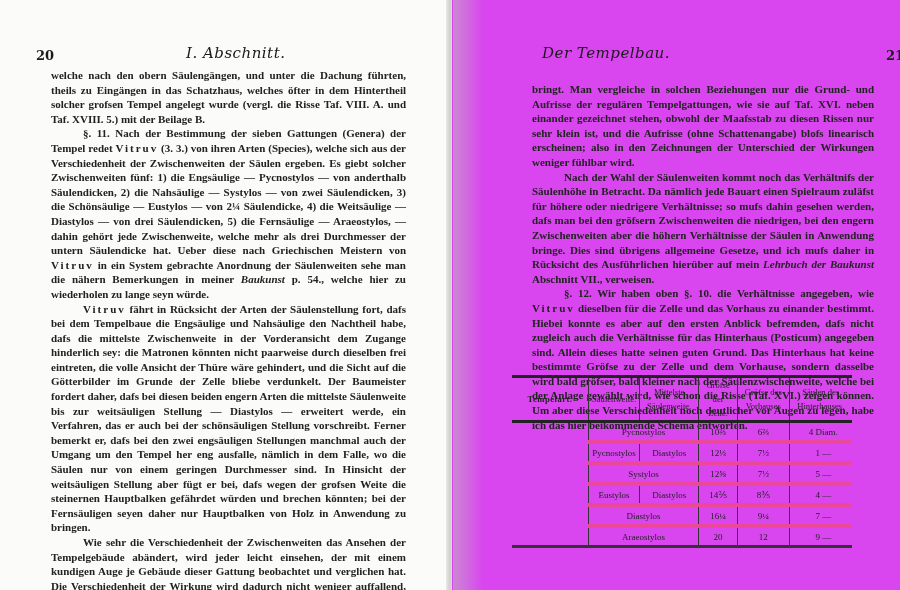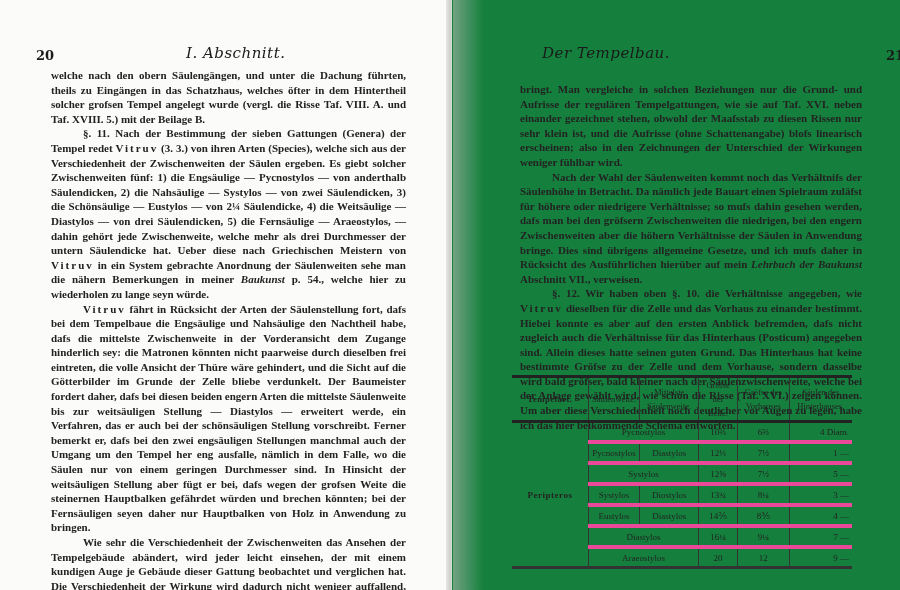--- a/index.html
+++ b/index.html
@@ -1,20 +1,20 @@
 <!DOCTYPE html>
 <html><head>
 <meta charset="utf-8">
 <style>
   html,body{margin:0;padding:0;}
   body{width:900px;height:590px;background:#fafaf8;position:relative;overflow:hidden;
        font-family:"DejaVu Serif","Liberation Serif",serif;color:#1a1a1a;}
   .page{position:absolute;top:0;height:590px;}
   #left-page{left:0;width:448px;background:#fbfbf9;}
-  #right-page{left:452px;width:448px;background:#15803d;}
+  #right-page{left:452px;width:448px;background:#d946ef;}
   .gutter{position:absolute;left:446px;top:0;width:8px;height:590px;
           background:linear-gradient(to right,#e8e8e5,#cfcfcb,#e9e9e6);}
   .gutter-shadow{position:absolute;left:453px;top:0;width:30px;height:590px;
           background:linear-gradient(to right,rgba(190,190,186,0.55),rgba(250,250,248,0));}
   .runhead{position:absolute;top:46px;font-size:15px;}
   .pn{font-size:13px;font-weight:bold;}
   .rt{font-style:italic;letter-spacing:0.5px;}
   .text{position:absolute;font-size:11px;line-height:14.6px;text-align:justify;
         font-family:"Liberation Serif","DejaVu Serif",serif;font-weight:bold;color:#222;}
   .text p{margin:0;text-align:justify;}
@@ -24,42 +24,42 @@
   
   #schema-table{position:absolute;left:512px;top:375px;width:340px;border-collapse:collapse;
         font-family:"Liberation Serif","DejaVu Serif",serif;font-size:9px;color:#222;}
   #schema-table td,#schema-table th{padding:0 3px;text-align:center;font-weight:normal;
         border-left:1px solid #333;border-bottom:4px solid #ec4899;height:17px;}
   #schema-table tr.head th{height:42px;font-size:8.6px;line-height:14px;border-bottom:3px solid #222;}
   #schema-table thead tr{border-top:3px solid #222;}
   #schema-table th.first,#schema-table td.first{border-left:none;border-bottom:none;width:70px;font-weight:bold;letter-spacing:0.5px;}
   #schema-table td.first{font-weight:bold;}
   #schema-table tbody tr:last-child td{border-bottom:3px solid #333;}
-  #schema-table td.last{text-align:right;padding-left:8px;}
+  #schema-table td.last{text-align:center;padding-left:8px;}
 </style>
 </head>
 <body>
 
 <div class="page" id="left-page">
   <div class="runhead" style="left:36px;"><span class="pn">20</span></div>
   <div class="runhead rt" style="left:186px;top:44px;">I. Abschnitt.</div>
   <div class="text" id="left-text" style="left:51px;top:68px;width:355px;">
       <p>welche nach den obern Säulengängen, und unter die Dachung führten, theils zu Eingängen in das Schatzhaus, welches öfter in dem Hintertheil solcher grofsen Tempel angelegt wurde (vergl. die Risse Taf. VIII. A. und Taf. XVIII. 5.) mit der Beilage B.</p>
       <p class="ind">§. 11. Nach der Bestimmung der sieben Gattungen (Genera) der Tempel redet <span class="spaced">Vitruv</span> (3. 3.) von ihren Arten (Species), welche sich aus der Verschiedenheit der Zwischenweiten der Säulen ergeben. Es giebt solcher Zwischenweiten fünf: 1) die Engsäulige — Pycnostylos — von anderthalb Säulendicken, 2) die Nahsäulige — Systylos — von zwei Säulendicken, 3) die Schönsäulige — Eustylos — von 2¼ Säulendicke, 4) die Weitsäulige — Diastylos — von drei Säulendicken, 5) die Fernsäulige — Araeostylos, — dahin gehört jede Zwischenweite, welche mehr als drei Durchmesser der untern Säulendicke hat. Ueber diese nach Griechischen Meistern von <span class="spaced">Vitruv</span> in ein System gebrachte Anordnung der Säulenweiten sehe man die nähern Bemerkungen in meiner <em>Baukunst</em> p. 54., welche hier zu wiederholen zu lange seyn würde.</p>
       <p class="ind"><span class="spaced">Vitruv</span> fährt in Rücksicht der Arten der Säulenstellung fort, dafs bei dem Tempelbaue die Engsäulige und Nahsäulige den Nachtheil habe, dafs die mittelste Zwischenweite in der Vorderansicht dem Zugange hinderlich sey: die Matronen könnten nicht paarweise durch dieselben frei eintreten, die volle Ansicht der Thüre wäre gehindert, und die Sicht auf die Götterbilder im Grunde der Zelle bliebe verdunkelt. Der Baumeister fordert daher, dafs bei diesen beiden engern Arten die mittelste Säulenweite bis zur weitsäuligen Stellung — Diastylos — erweitert werde, ein Verfahren, das er auch bei der schönsäuligen Stellung vorschreibt. Ferner bemerkt er, dafs bei den zwei engsäuligen Stellungen manchmal auch der Umgang um den Tempel her eng ausfalle, nämlich in dem Falle, wo die Säulen nur von einem geringen Durchmesser sind. In Hinsicht der weitsäuligen Stellung aber fügt er bei, dafs wegen der grofsen Weite die steinernen Hauptbalken gefährdet würden und brechen könnten; bei der Fernsäuligen seyen daher nur Hauptbalken von Holz in Anwendung zu bringen.</p>
       <p class="ind">Wie sehr die Verschiedenheit der Zwischenweiten das Ansehen der Tempelgebäude abändert, wird jeder leicht einsehen, der mit einem kundigen Auge je Gebäude dieser Gattung beobachtet und verglichen hat. Die Verschiedenheit der Wirkung wird dadurch nicht weniger auffallend, als durch die Verschiedenheit der Bauarten, welche man dabei in Anwendung</p>
     </div>
 </div>
 
 <div class="gutter"></div>
 
 <div class="page" id="right-page">
   <div class="runhead rt" style="left:90px;top:44px;">Der Tempelbau.</div>
   <div class="runhead" style="left:434px;"><span class="pn">21</span></div>
-  <div class="text" id="right-text" style="left:68px;top:82px;width:342px;">
+  <div class="text" id="right-text" style="left:80px;top:82px;width:342px;">
       <p>bringt. Man vergleiche in solchen Beziehungen nur die Grund- und Aufrisse der regulären Tempelgattungen, wie sie auf Taf. XVI. neben einander gezeichnet stehen, obwohl der Maafsstab zu diesen Rissen nur sehr klein ist, und die Aufrisse (ohne Schattenangabe) blofs linearisch erscheinen; also in den Zeichnungen der Unterschied der Wirkungen weniger fühlbar wird.</p>
       <p class="ind">Nach der Wahl der Säulenweiten kommt noch das Verhältnifs der Säulenhöhe in Betracht. Da nämlich jede Bauart einen Spielraum zuläfst für höhere oder niedrigere Verhältnisse; so mufs dahin gesehen werden, dafs man bei den gröfsern Zwischenweiten die niedrigen, bei den engern Zwischenweiten aber die höhern Verhältnisse der Säulen in Anwendung bringe. Dies sind übrigens allgemeine Gesetze, und ich mufs daher in Rücksicht des Ausführlichen hierüber auf mein <em>Lehrbuch der Baukunst</em> Abschnitt VII., verweisen.</p>
       <p class="ind">§. 12. Wir haben oben §. 10. die Verhältnisse angegeben, wie <span class="spaced">Vitruv</span> dieselben für die Zelle und das Vorhaus zu einander bestimmt. Hiebei konnte es aber auf den ersten Anblick befremden, dafs nicht zugleich auch die Verhältnisse für das Hinterhaus (Posticum) angegeben sind. Allein dieses hatte seinen guten Grund. Das Hinterhaus hat keine bestimmte Gröfse zu der Zelle und dem Vorhause, sondern dasselbe wird bald gröfser, bald kleiner nach der Säulenzwischenweite, welche bei der Anlage gewählt wird, wie schon die Risse (Taf. XVI.) zeigen können. Um aber diese Verschiedenheit noch deutlicher vor Augen zu legen, habe ich das hier beikommende Schema entworfen.</p>
     </div>
 </div>
 <div class="gutter-shadow"></div>
 
 <table id="schema-table">
   <thead>
     <tr class="head">
@@ -88,28 +88,20 @@
         <td class="last">1 —</td>
       </tr>
       <tr>
         <td class="first"></td>
         <td colspan="2">Systylos</td>
         <td>12⅝</td>
         <td>7½</td>
         <td class="last">5 —</td>
       </tr>
       <tr>
-        <td class="first">Peripteros</td>
-        <td>Systylos</td>
-        <td>Diostylos</td>
-        <td>13¾</td>
-        <td>8¼</td>
-        <td class="last">3 —</td>
-      </tr>
-      <tr>
         <td class="first"></td>
         <td>Eustylos</td>
         <td>Diastylos</td>
         <td>14⅖</td>
         <td>8⅗</td>
         <td class="last">4 —</td>
       </tr>
       <tr>
         <td class="first"></td>
         <td colspan="2">Diastylos</td>

